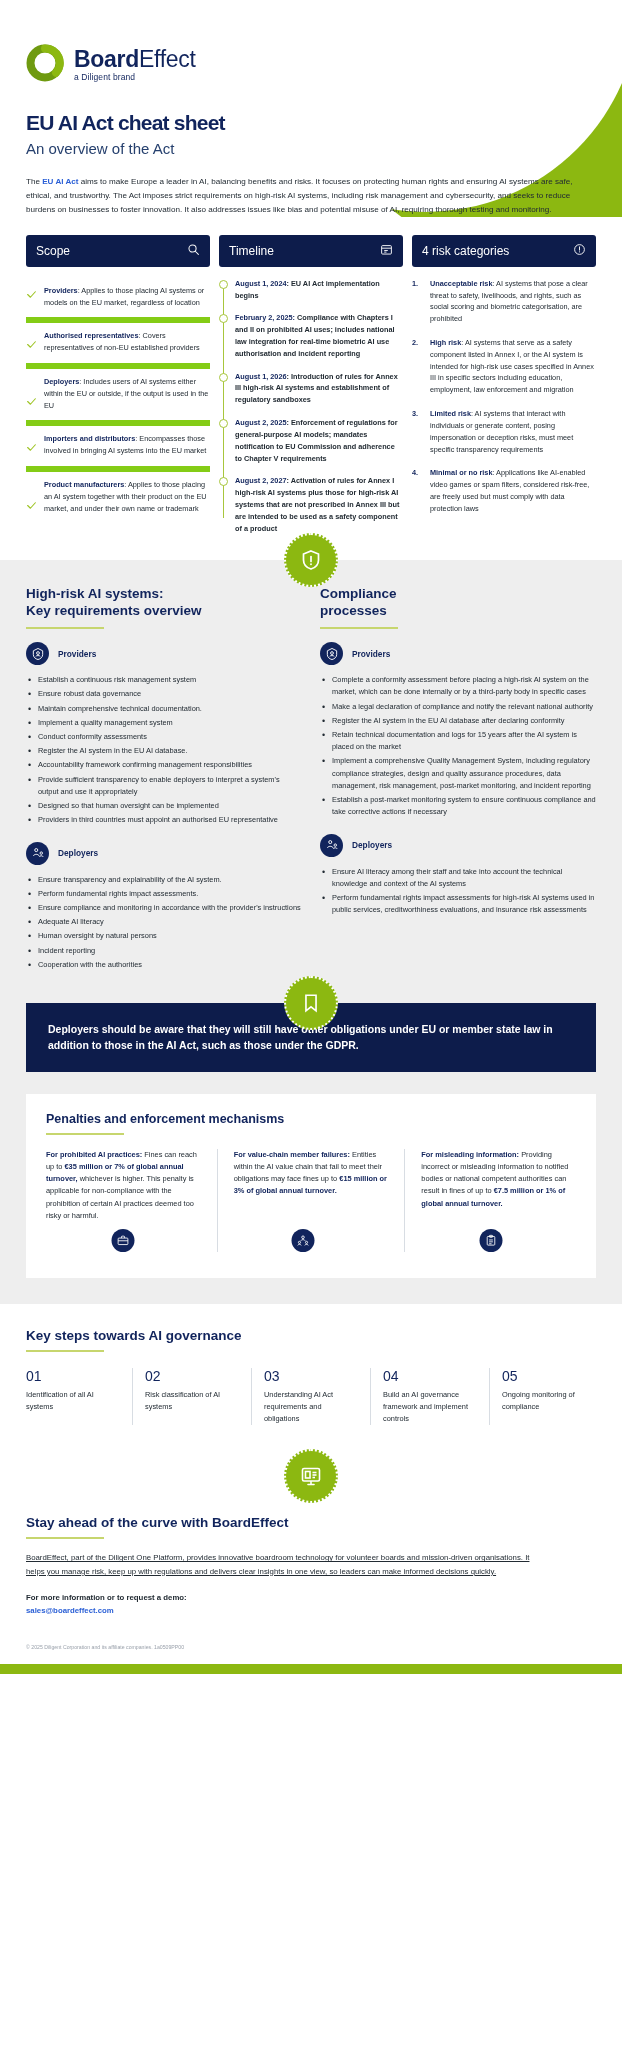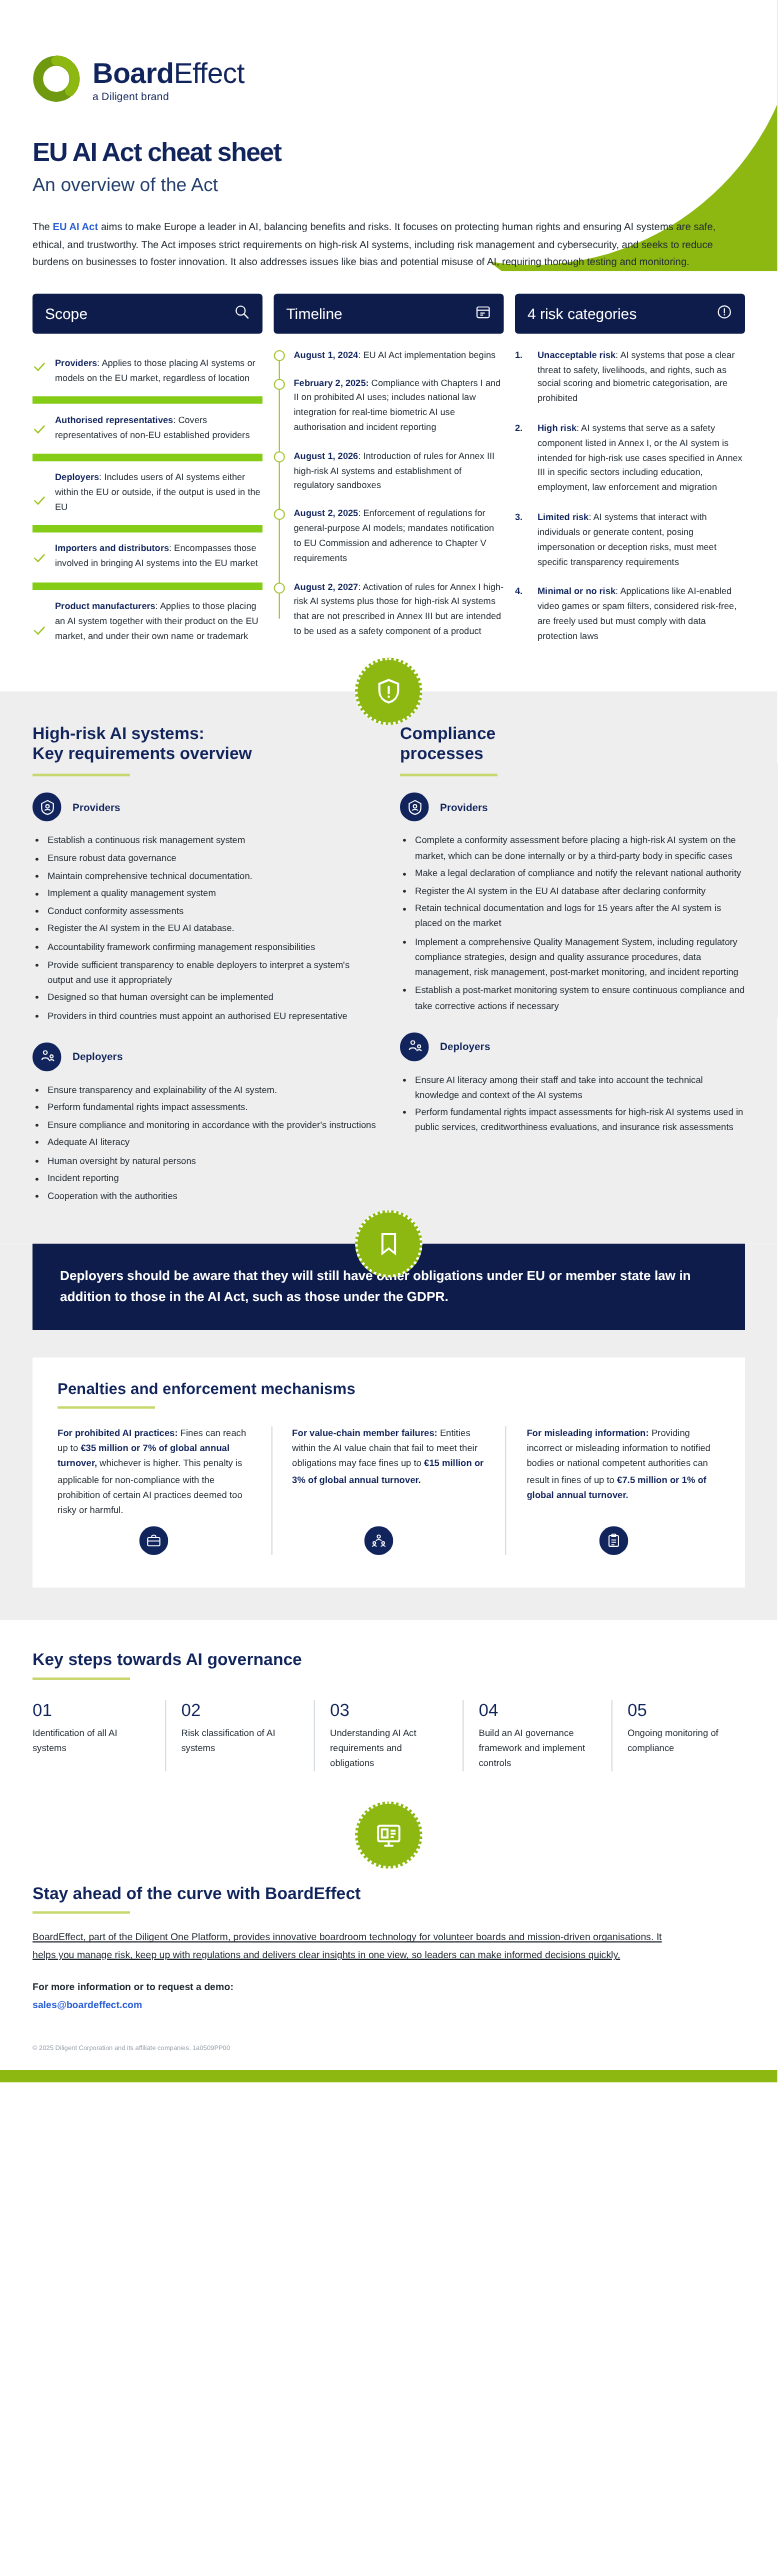--- a/index.html
+++ b/index.html
@@ -52,21 +52,21 @@
   .col-head .h-ico { flex: 0 0 auto; opacity: .95; }
 
   
   .scope-item { display: flex; gap: 7px; padding: 7px 0 9px 0; }
   .scope-item + .scope-item { border-top: 6px solid #84cc16; align-items: flex-end; }
   .check { flex: 0 0 auto; margin-top: 1px; }
   .scope-txt { font-size: 7.3px; line-height: 1.62; color: #222b33; }
   .scope-txt b { color: #11245c; }
 
   
-  .tl { position: relative; padding-left: 16px; }
+  .tl { position: relative; padding-left: 16px; font-weight: bold; }
   .tl:before {
     content:""; position: absolute; left: 4px; top: 6px; bottom: 16px;
     width: 1px; background: #a8c63c;
   }
   .tl-item { position: relative; margin-bottom: 11px; }
   .tl-item:last-child { margin-bottom: 0; }
   .tl-dot {
     position: absolute; left: -16px; top: 2px; width: 9px; height: 9px;
     border-radius: 50%; border: 1.4px solid #a8c63c; background: #fff;
   }

